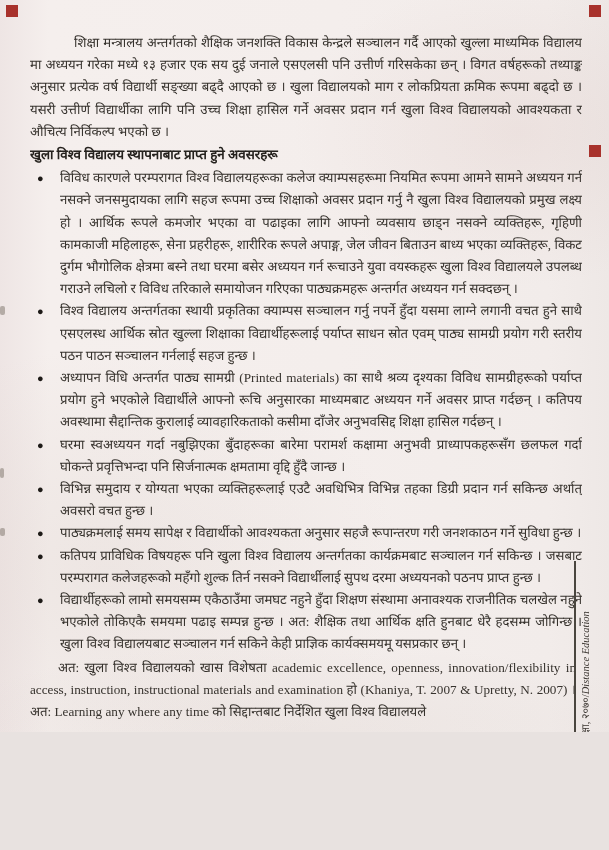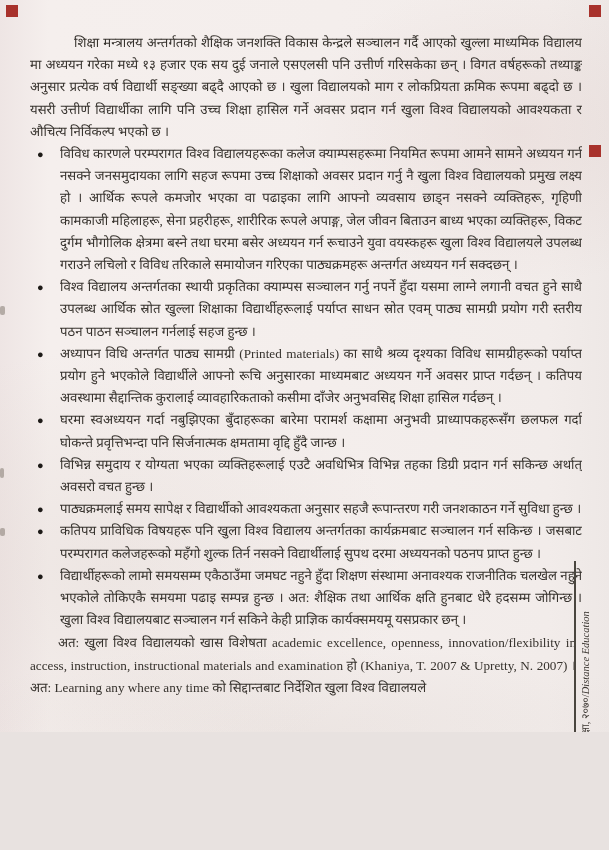--- a/index.html
+++ b/index.html
@@ -71,29 +71,30 @@
   .sm3{left:0;top:528px;width:5px;height:8px;}
 </style>
 </head>
 <body>
 
 <div class="page">
 
   <div class="content">
     <p class="para intro">शिक्षा मन्त्रालय अन्तर्गतको शैक्षिक जनशक्ति विकास केन्द्रले सञ्चालन गर्दै आएको खुल्ला माध्यमिक विद्यालय मा अध्ययन गरेका मध्ये १३ हजार एक सय दुई जनाले एसएलसी पनि उत्तीर्ण गरिसकेका छन् । विगत वर्षहरूको तथ्याङ्क अनुसार प्रत्येक वर्ष विद्यार्थी सङ्ख्या बढ्दै आएको छ । खुला विद्यालयको माग र लोकप्रियता क्रमिक रूपमा बढ्दो छ । यसरी उत्तीर्ण विद्यार्थीका लागि पनि उच्च शिक्षा हासिल गर्ने अवसर प्रदान गर्न खुला विश्व विद्यालयको आवश्यकता र औचित्य निर्विकल्प भएको छ ।</p>
 
+    <p class="heading">खुला विश्व विद्यालय स्थापनाबाट प्राप्त हुने अवसरहरू</p>
 
     <ul class="bullets">
       <li>
         <span class="bullet-dot">●</span>
         <span class="li-text">विविध कारणले परम्परागत विश्व विद्यालयहरूका कलेज क्याम्पसहरूमा नियमित रूपमा आमने सामने अध्ययन गर्न नसक्ने जनसमुदायका लागि सहज रूपमा उच्च शिक्षाको अवसर प्रदान गर्नु नै खुला विश्व विद्यालयको प्रमुख लक्ष्य हो । आर्थिक रूपले कमजोर भएका वा पढाइका लागि आफ्नो व्यवसाय छाड्न नसक्ने व्यक्तिहरू, गृहिणी कामकाजी महिलाहरू, सेना प्रहरीहरू, शारीरिक रूपले अपाङ्ग, जेल जीवन बिताउन बाध्य भएका व्यक्तिहरू, विकट दुर्गम भौगोलिक क्षेत्रमा बस्ने तथा घरमा बसेर अध्ययन गर्न रूचाउने युवा वयस्कहरू खुला विश्व विद्यालयले उपलब्ध गराउने लचिलो र विविध तरिकाले समायोजन गरिएका पाठ्यक्रमहरू अन्तर्गत अध्ययन गर्न सक्दछन् ।</span>
       </li>
       <li>
         <span class="bullet-dot">●</span>
-        <span class="li-text">विश्व विद्यालय अन्तर्गतका स्थायी प्रकृतिका क्याम्पस सञ्चालन गर्नु नपर्ने हुँदा यसमा लाग्ने लगानी वचत हुने साथै उपलब्ध आर्थिक स्रोत खुल्ला शिक्षाका विद्यार्थीहरूलाई पर्याप्त साधन स्रोत एवम् पाठ्य सामग्री प्रयोग गरी स्तरीय पठन पाठन सञ्चालन गर्नलाई सहज हुन्छ ।</span>
+        <span class="li-text">विश्व विद्यालय अन्तर्गतका स्थायी प्रकृतिका क्याम्पस सञ्चालन गर्नु नपर्ने हुँदा यसमा लाग्ने लगानी वचत हुने साथै एसएलस्ध आर्थिक स्रोत खुल्ला शिक्षाका विद्यार्थीहरूलाई पर्याप्त साधन स्रोत एवम् पाठ्य सामग्री प्रयोग गरी स्तरीय पठन पाठन सञ्चालन गर्नलाई सहज हुन्छ ।</span>
       </li>
       <li>
         <span class="bullet-dot">●</span>
         <span class="li-text">अध्यापन विधि अन्तर्गत पाठ्य सामग्री (Printed materials) का साथै श्रव्य दृश्यका विविध सामग्रीहरूको पर्याप्त प्रयोग हुने भएकोले विद्यार्थीले आफ्नो रूचि अनुसारका माध्यमबाट अध्ययन गर्ने अवसर प्राप्त गर्दछन् । कतिपय अवस्थामा सैद्दान्तिक कुरालाई व्यावहारिकताको कसीमा दाँजेर अनुभवसिद्द शिक्षा हासिल गर्दछन् ।</span>
       </li>
       <li>
         <span class="bullet-dot">●</span>
         <span class="li-text">घरमा स्वअध्ययन गर्दा नबुझिएका बुँदाहरूका बारेमा परामर्श कक्षामा अनुभवी प्राध्यापकहरूसँग छलफल गर्दा घोकन्ते प्रवृत्तिभन्दा पनि सिर्जनात्मक क्षमतामा वृद्दि हुँदै जान्छ ।</span>
       </li>
       <li>

